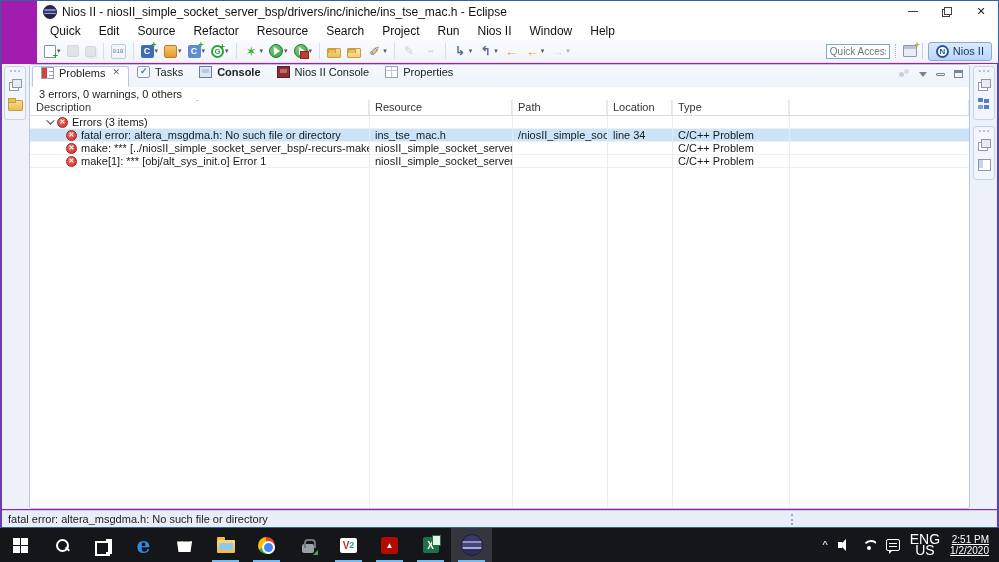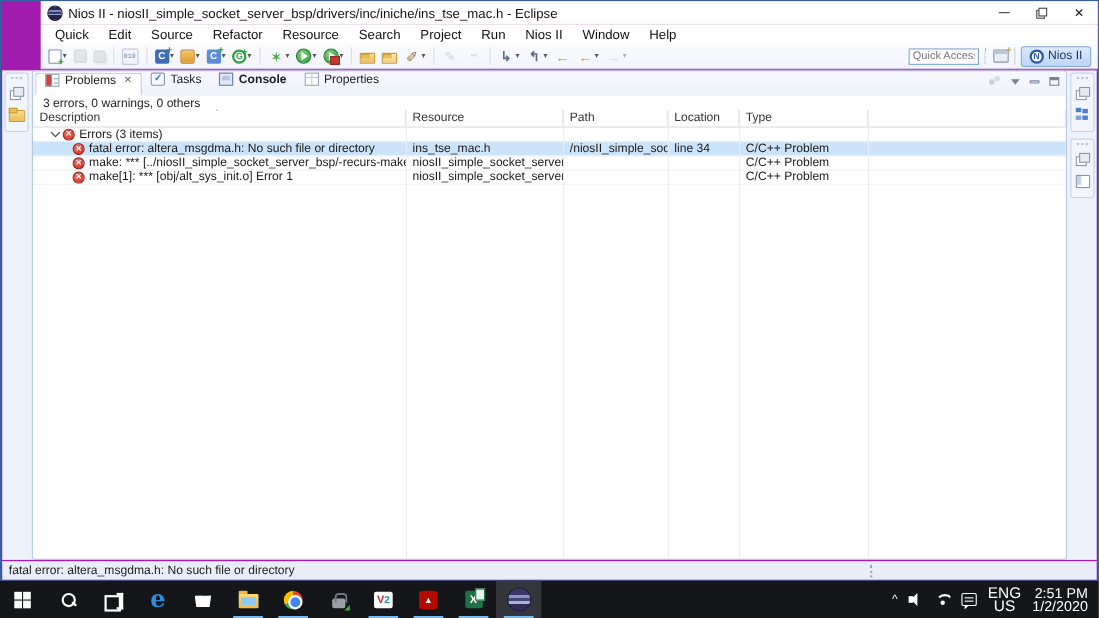--- a/index.html
+++ b/index.html
@@ -161,21 +161,21 @@
   .status-grip { position:absolute; left:789px; top:3px; height:11px; border-left:2px dotted #9aa5bd; }
 
   
   .taskbar { position:absolute; left:0; right:0; bottom:0; height:34px; background:#14161a; display:flex; align-items:stretch; }
   .tb-slot { width:41px; display:flex; align-items:center; justify-content:center; position:relative; flex:none; }
   .tb-slot.active { background:#33373d; }
   .run-ind { position:absolute; bottom:0; left:7px; right:7px; height:2px; background:#76b9ed; }
   .tray { margin-left:auto; display:flex; align-items:center; gap:10px; padding-right:10px; color:#fff; }
   .tray-chevron { font-size:11px; color:#fff; }
   .tray-2line { font-size:14px; line-height:11px; text-align:center; }
-  .tray-clock { font-size:13px; line-height:11.5px; text-align:right; }
+  .tray-clock { font-size:10px; line-height:11.5px; text-align:right;text-decoration:underline; }
 
   
   .ai { position:relative; }
   .ai-win { width:15px; height:15px; display:grid; grid-template-columns:7px 7px; grid-template-rows:7px 7px; gap:1px; }
   .ai-win i { background:#fff; }
   .ai-search { width:14px; height:14px; }
   .ai-search:before { content:""; position:absolute; left:1px; top:1px; width:9px; height:9px; border:2px solid #fff; border-radius:50%; }
   .ai-search:after { content:""; position:absolute; left:10px; top:10px; width:5px; height:2px; background:#fff; transform:rotate(45deg); }
   .ai-taskview { width:15px; height:13px; }
   .ai-taskview:before { content:""; position:absolute; left:0; top:2px; width:11px; height:11px; border:2px solid #fff; }
@@ -379,20 +379,24 @@
           </span>
           <span class="tab">
             <span class="tab-icon ti-tasks"></span>
             <span>Tasks</span>
           </span>
           <span class="tab" style="font-weight:bold;">
             <span class="tab-icon ti-console"></span>
             <span>Console</span>
           </span>
           <span class="tab">
+            <span class="tab-icon ti-niosconsole"></span>
+            <span>Nios II Console</span>
+          </span>
+          <span class="tab">
             <span class="tab-icon ti-properties"></span>
             <span>Properties</span>
           </span>
           <span class="view-toolbar">
             <span class="vt-filter"></span>
             <span class="vt-menu"></span>
             <span class="vt-min"></span>
             <span class="vt-max"></span>
           </span>
         </div>

